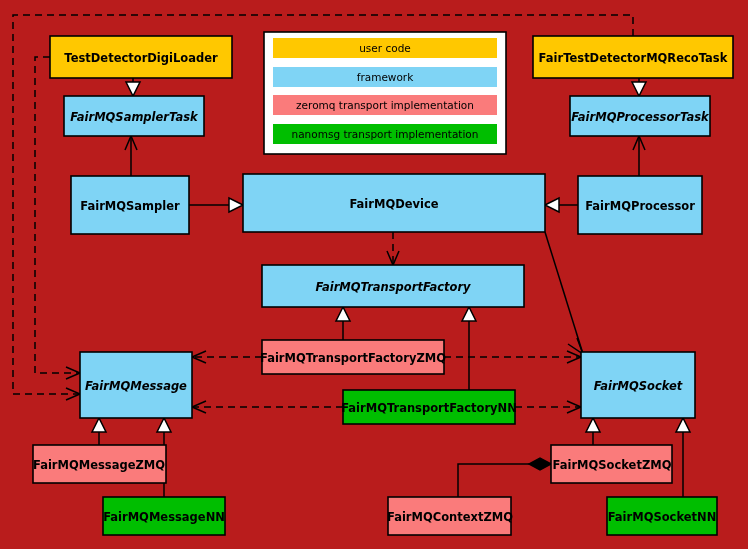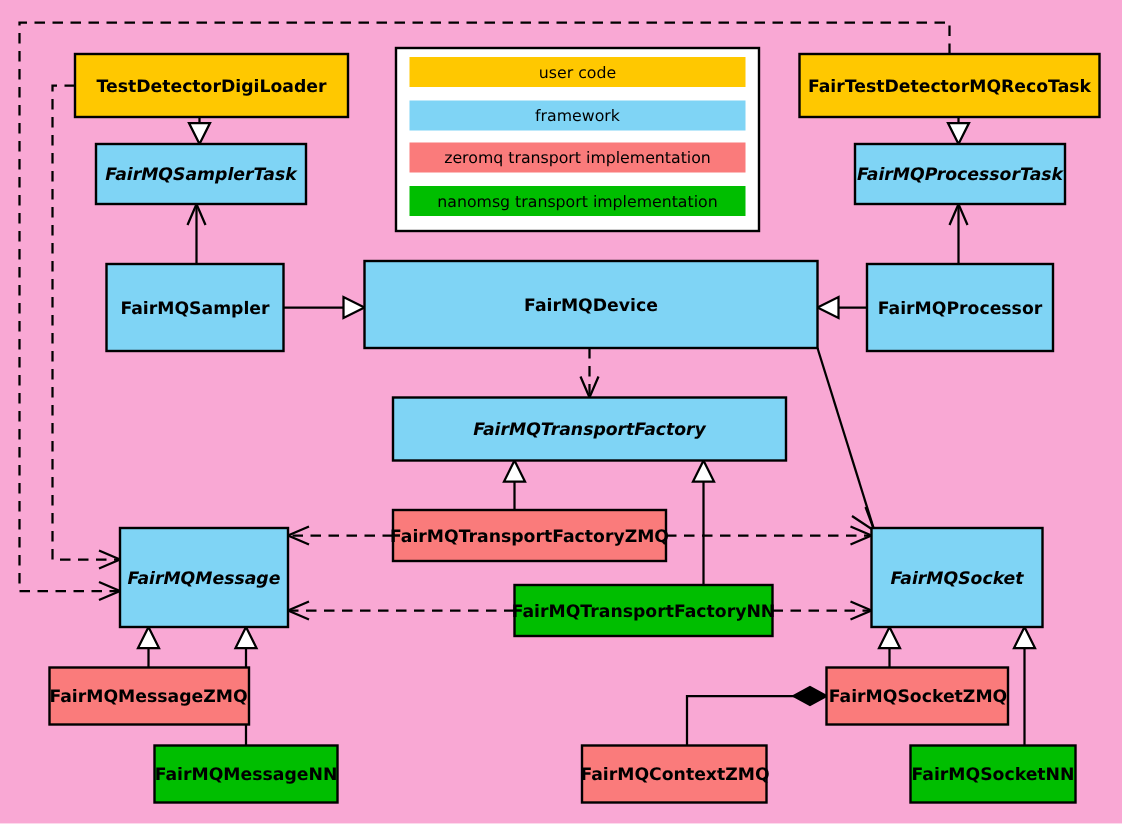--- a/index.html
+++ b/index.html
@@ -16,21 +16,21 @@
                 font-weight:normal;fill:#000000;text-anchor:middle;dominant-baseline:middle;}
   .edge{fill:none;stroke:#000000;stroke-width:1.5;}
   .edge.dashed{stroke-dasharray:7 5;}
   .head-hollow{fill:#ffffff;stroke:#000000;stroke-width:1.5;}
   .head-open{fill:none;stroke:#000000;stroke-width:1.5;}
   .head-diamond{fill:#000000;stroke:#000000;stroke-width:1.5;}
 </style>
 </head>
 <body>
 
-<div id="diagram-root" style="background: #f9a8d4;">
+<div id="diagram-root" style="background: #b91c1c;">
   <svg id="canvas" viewBox="0 0 748 549" xmlns="http://www.w3.org/2000/svg">
 
     <g>
 
       <g>
         <path class="edge" d="M133,78 L133,96"></path>
         <path class="head-hollow" d="M133,96 L126,82 L140,82 Z"></path>
       </g>
 
       <g>

